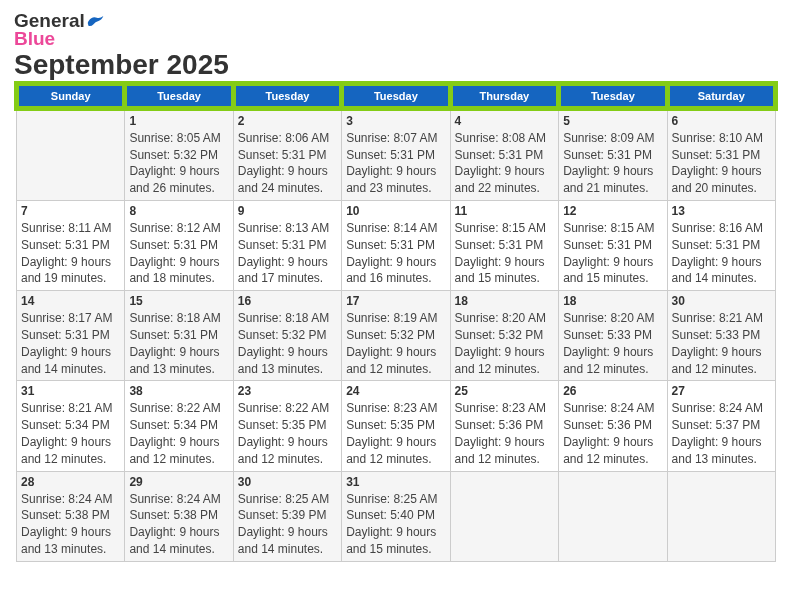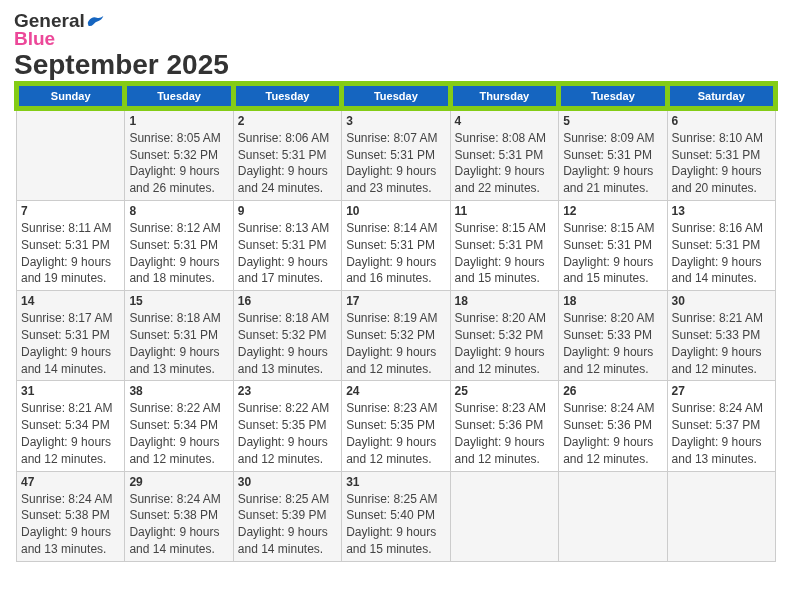--- a/index.html
+++ b/index.html
@@ -237,21 +237,21 @@
             <span class="day-num">26</span>
             <div class="day-info">Sunrise: 8:24 AM<br>Sunset: 5:36 PM<br>Daylight: 9 hours and 12 minutes.</div>
           </td>
           <td>
             <span class="day-num">27</span>
             <div class="day-info">Sunrise: 8:24 AM<br>Sunset: 5:37 PM<br>Daylight: 9 hours and 13 minutes.</div>
           </td>
         </tr>
         <tr class="row-shade">
           <td>
-            <span class="day-num">47</span>
+            <span class="day-num">28</span>
             <div class="day-info">Sunrise: 8:24 AM<br>Sunset: 5:38 PM<br>Daylight: 9 hours and 13 minutes.</div>
           </td>
           <td>
             <span class="day-num">29</span>
             <div class="day-info">Sunrise: 8:24 AM<br>Sunset: 5:38 PM<br>Daylight: 9 hours and 14 minutes.</div>
           </td>
           <td>
             <span class="day-num">30</span>
             <div class="day-info">Sunrise: 8:25 AM<br>Sunset: 5:39 PM<br>Daylight: 9 hours and 14 minutes.</div>
           </td>

